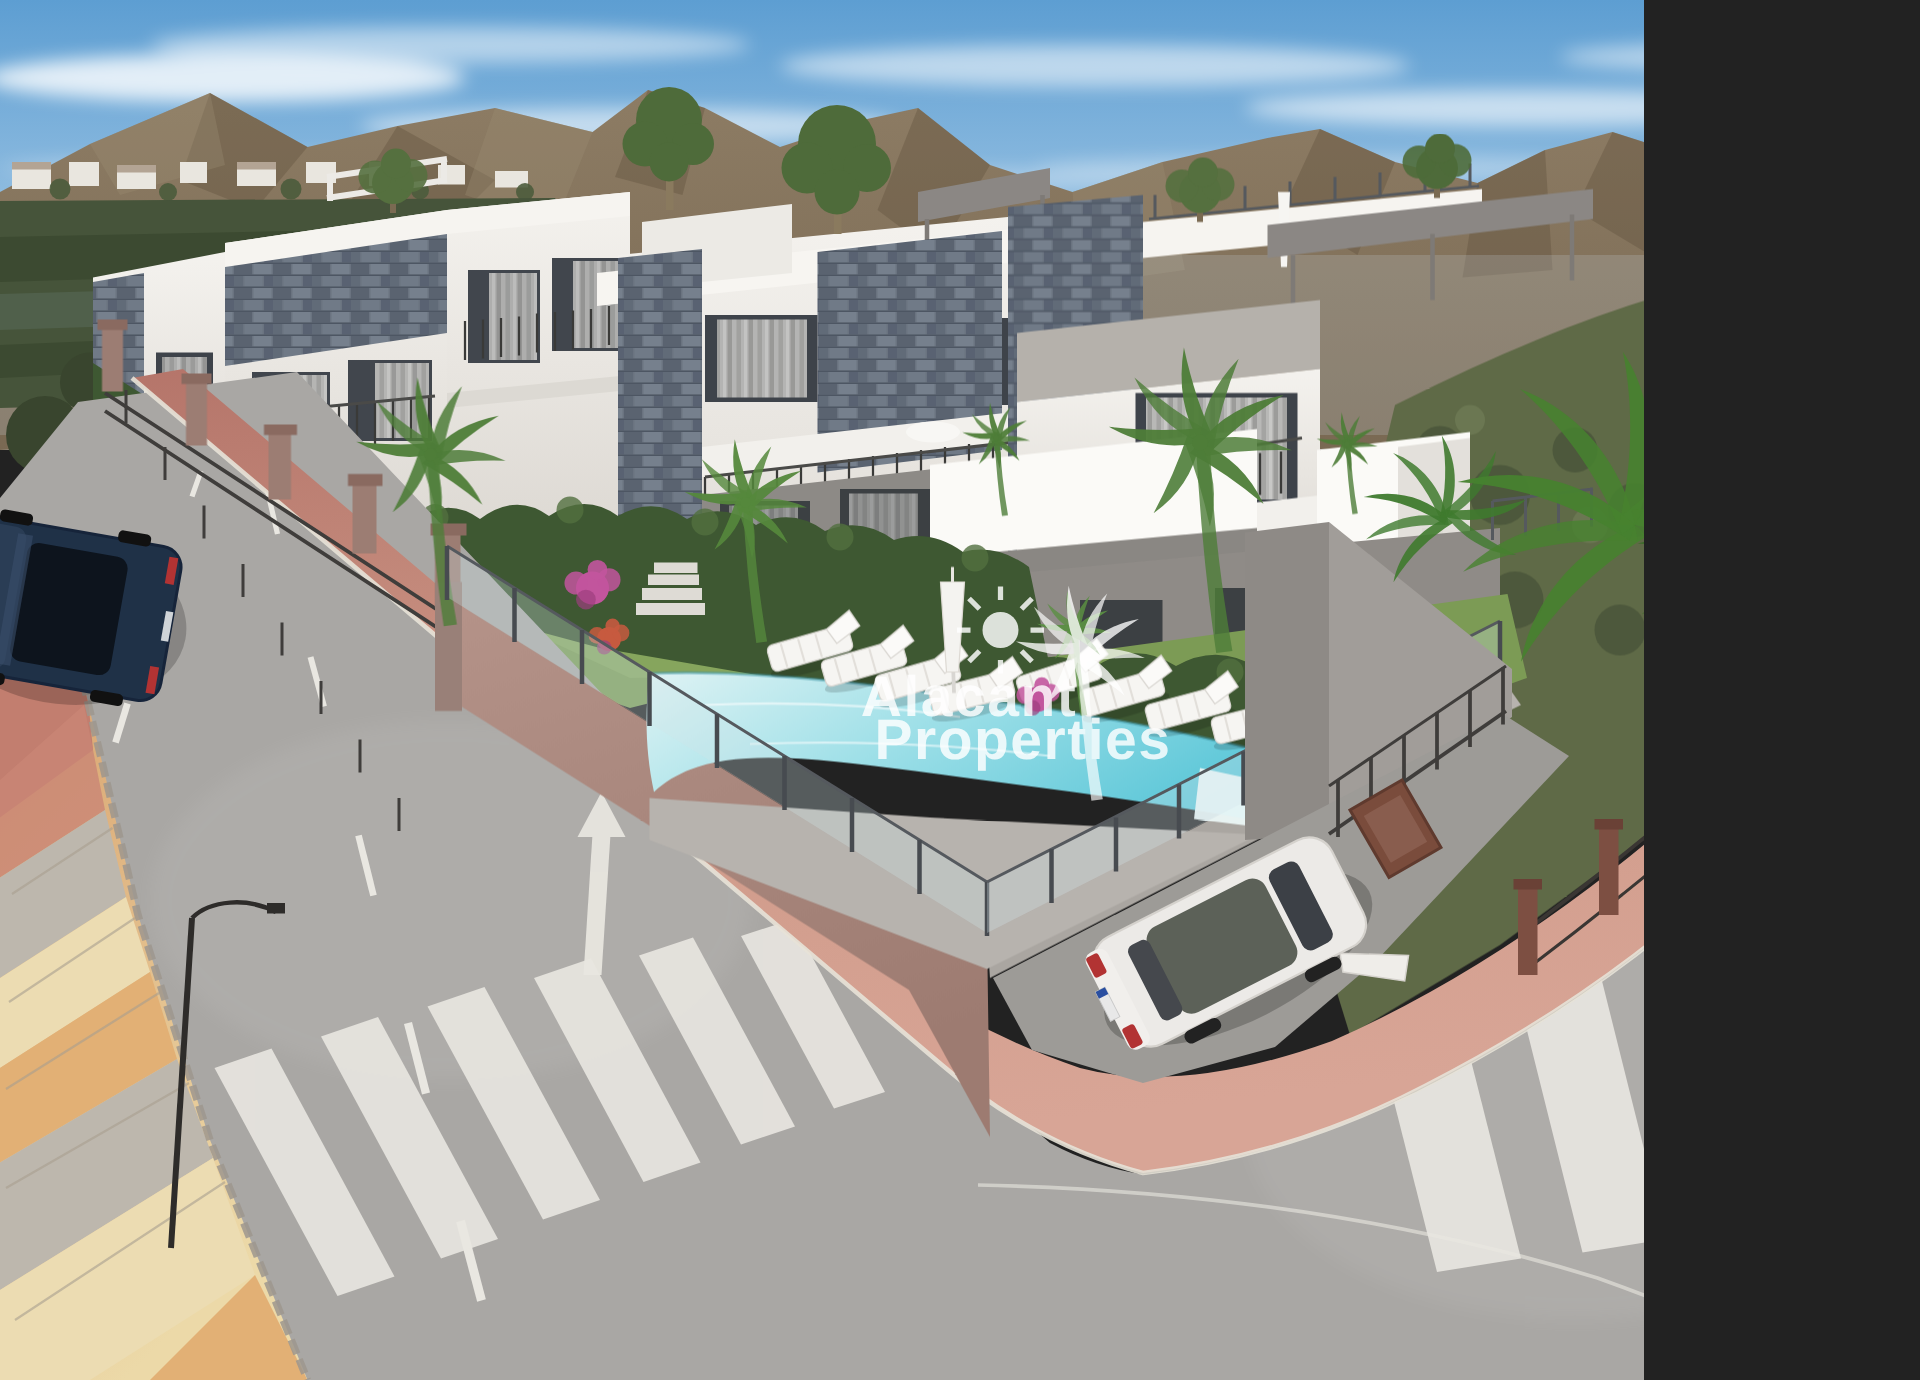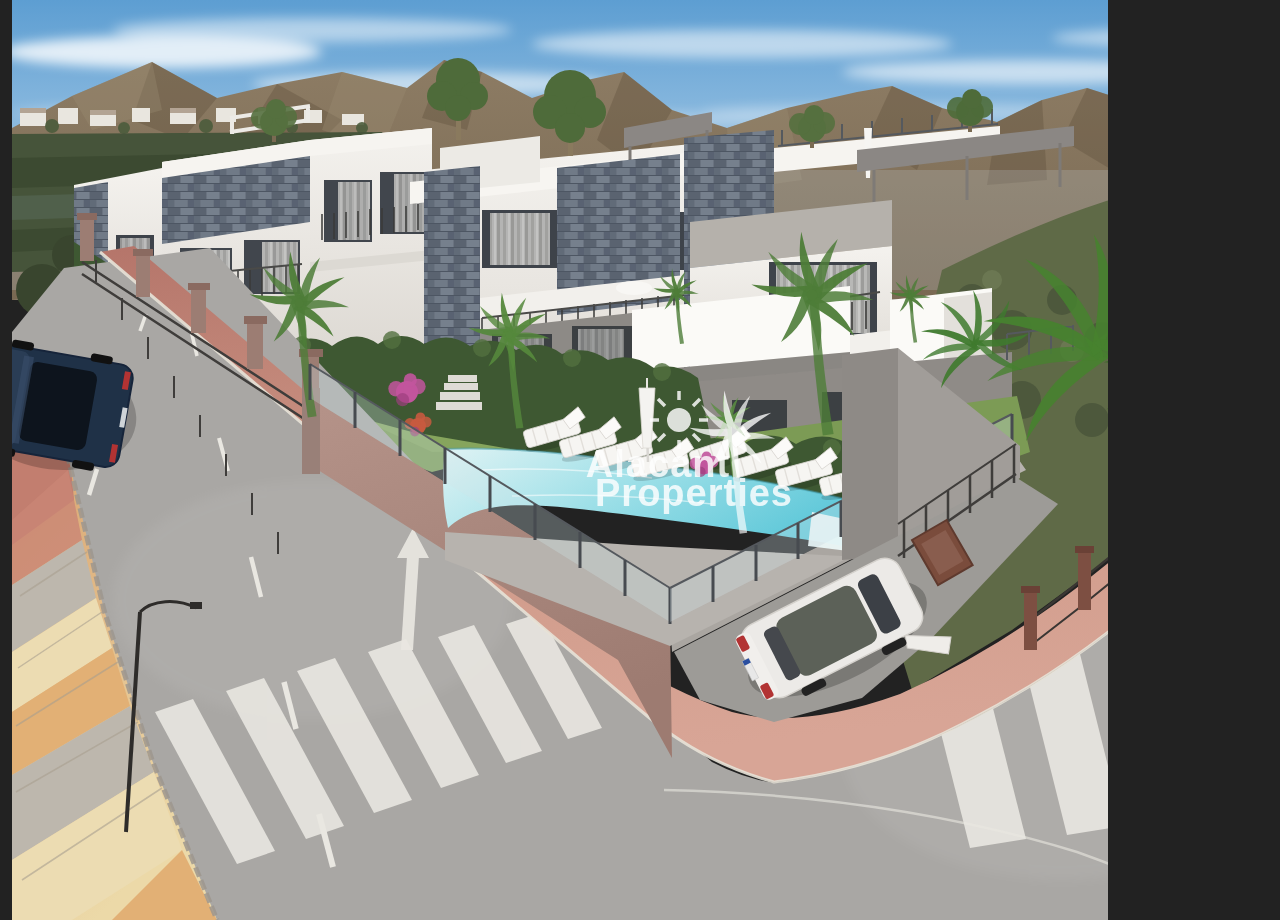--- a/index.html
+++ b/index.html
@@ -1,17 +1,17 @@
 <!DOCTYPE html>
 <html><head>
 <meta charset="utf-8">
 <style>
   html,body{margin:0;padding:0;background:#222;}
   .stage{position:relative;width:1096px;height:920px;overflow:hidden;
-         font-family:"Liberation Sans", sans-serif;padding-left:12px;}
+         font-family:"Liberation Sans", sans-serif;}
   svg{display:block}
   .wm-text{font-family:"Liberation Sans", sans-serif;font-weight:700;
            letter-spacing:1px;}
 </style>
 </head>
 <body>
 
 <div class="stage">
 <svg width="1280" height="920" viewBox="0 0 1280 920">
 <defs>

